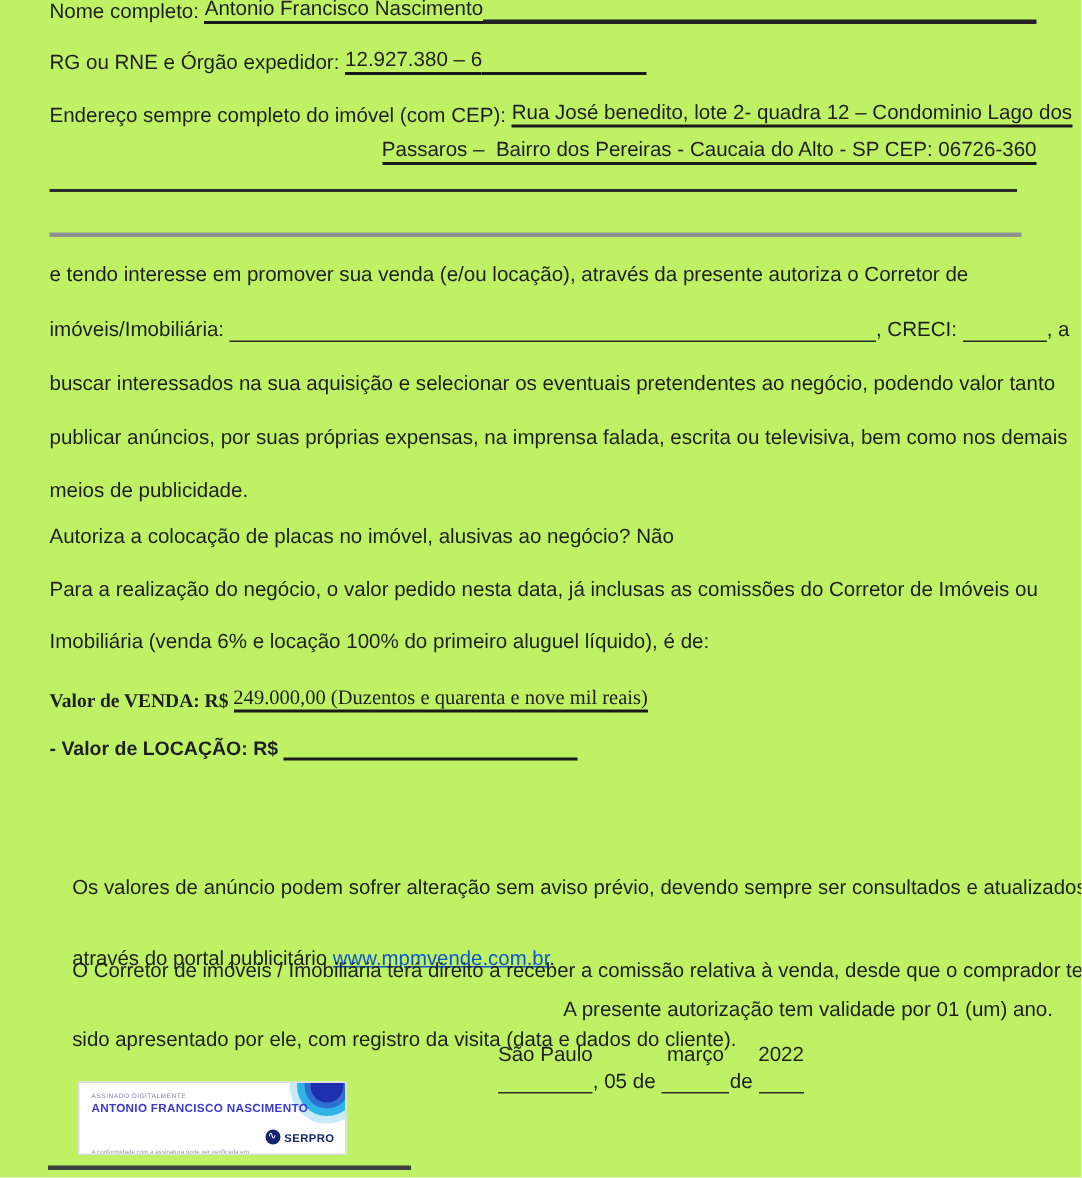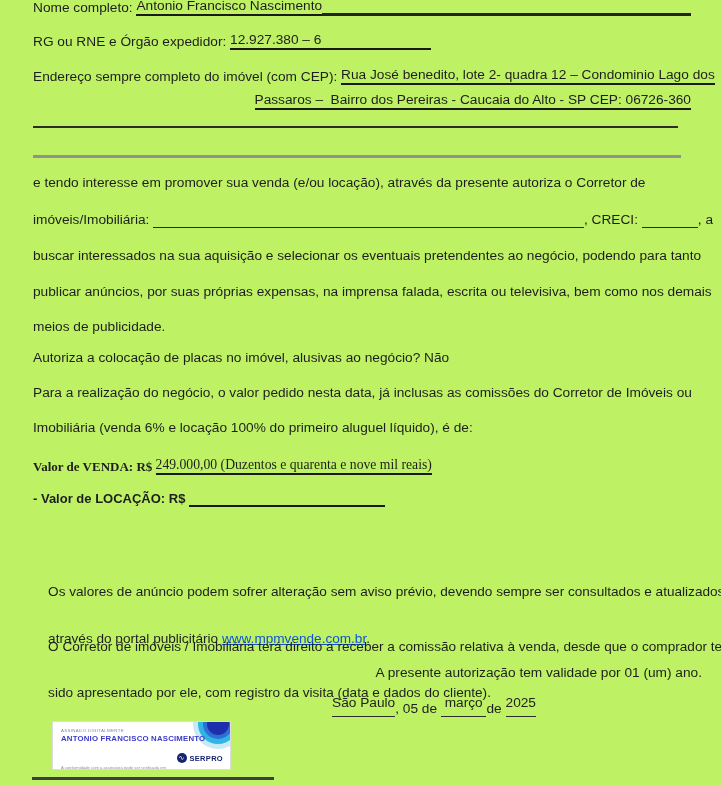--- a/index.html
+++ b/index.html
@@ -21,21 +21,21 @@
   }
   .txt{white-space:pre;}
   .uval{border-bottom:2px solid #1a1a1a;}
   .fill{flex:1;border-bottom:2px solid #1a1a1a;align-self:flex-end;}
   .fill.thick{border-bottom-width:3px;border-bottom-color:#232323;}
   .fill.thin{border-bottom-width:1.5px;border-bottom-color:#2a2a2a;}
   .par{position:absolute;font-size:13.6px;line-height:23.5px;white-space:pre;}
   .rule{position:absolute;}
   .smallbold{font-weight:bold;font-size:13px;}
   a.doc-link{color:#1155cc;text-decoration:underline;cursor:pointer;}
-  .u-date{border-bottom:1.6px solid #2c2c2c;padding-bottom:5px;white-space:pre;}
+  .u-date{border-bottom:1.6px solid #2c2c2c;padding-bottom:17px;white-space:pre;}
   
   .stamp{
     position:absolute;left:52px;top:721px;width:177px;height:47px;
     background:#ffffff;border:1px solid #dcdcdc;overflow:hidden;
   }
   .arc{position:absolute;border-radius:50%;}
   .stamp-header{
     position:absolute;left:8px;top:6px;
     font-size:8px;letter-spacing:.6px;color:#7d86a8;
     transform:scale(.55);transform-origin:0 0;white-space:pre;
@@ -79,21 +79,21 @@
 
   <div class="line" style="top:174px;left:33px;">
     <span class="txt">e tendo interesse em promover sua venda (e/ou locação), através da presente autoriza o Corretor de</span>
   </div>
 
   <div class="line" style="top:211px;left:33px;width:680px;">
     <span class="txt">imóveis/Imobiliária: </span><span class="fill thin"></span><span class="txt">, CRECI: </span><span class="fill thin" style="flex:0 0 56px;"></span><span class="txt">, a</span>
   </div>
 
   <div class="line" style="top:247px;left:33px;">
-    <span class="txt">buscar interessados na sua aquisição e selecionar os eventuais pretendentes ao negócio, podendo para tanto</span>
+    <span class="txt">buscar interessados na sua aquisição e selecionar os eventuais pretendentes ao negócio, podendo valor tanto</span>
   </div>
   <div class="line" style="top:318px;left:33px;">
     <span class="txt">meios de publicidade.</span>
   </div>
   <div class="line" style="top:283px;left:33px;">
     <span class="txt">publicar anúncios, por suas próprias expensas, na imprensa falada, escrita ou televisiva, bem como nos demais</span>
   </div>
 
   <div class="line" style="top:349px;left:33px;">
     <span class="txt">Autoriza a colocação de placas no imóvel, alusivas ao negócio? Não</span>
@@ -122,21 +122,21 @@
   <div class="par" style="top:612px;left:33px;line-height:23px;">
     <span class="txt">O Corretor de imóveis / Imobiliária terá direito a receber a comissão relativa à venda, desde que o comprador tenha</span><br>
     <span class="txt">sido apresentado por ele, com registro da visita (data e dados do cliente).</span>
   </div>
 
   <div class="line" style="top:664px;right:19px;">
     <span class="txt">A presente autorização tem validade por 01 (um) ano.</span>
   </div>
 
   <div class="line" style="top:694px;left:332px;">
-    <span class="u-date">São Paulo</span><span class="txt">, 05 de </span><span class="u-date"> março </span><span class="txt">de </span><span class="u-date">2025</span>
+    <span class="u-date">São Paulo</span><span class="txt">, 05 de </span><span class="u-date"> março </span><span class="txt">de </span><span class="u-date">2022</span>
   </div>
 
   <div class="stamp">
     <div class="arc" style="width:50px;height:50px;right:-13px;top:-23px;background:#c8e9f6;"></div>
     <div class="arc" style="width:40px;height:40px;right:-8px;top:-18px;background:#30b4e5;"></div>
     <div class="arc" style="width:30px;height:30px;right:-3px;top:-13px;background:#2d6fd2;"></div>
     <div class="arc" style="width:22px;height:22px;right:1px;top:-9px;background:#1e2fae;"></div>
     <div class="stamp-header">ASSINADO DIGITALMENTE</div>
     <div class="stamp-signer">ANTONIO FRANCISCO NASCIMENTO</div>
     <div class="stamp-verify">

